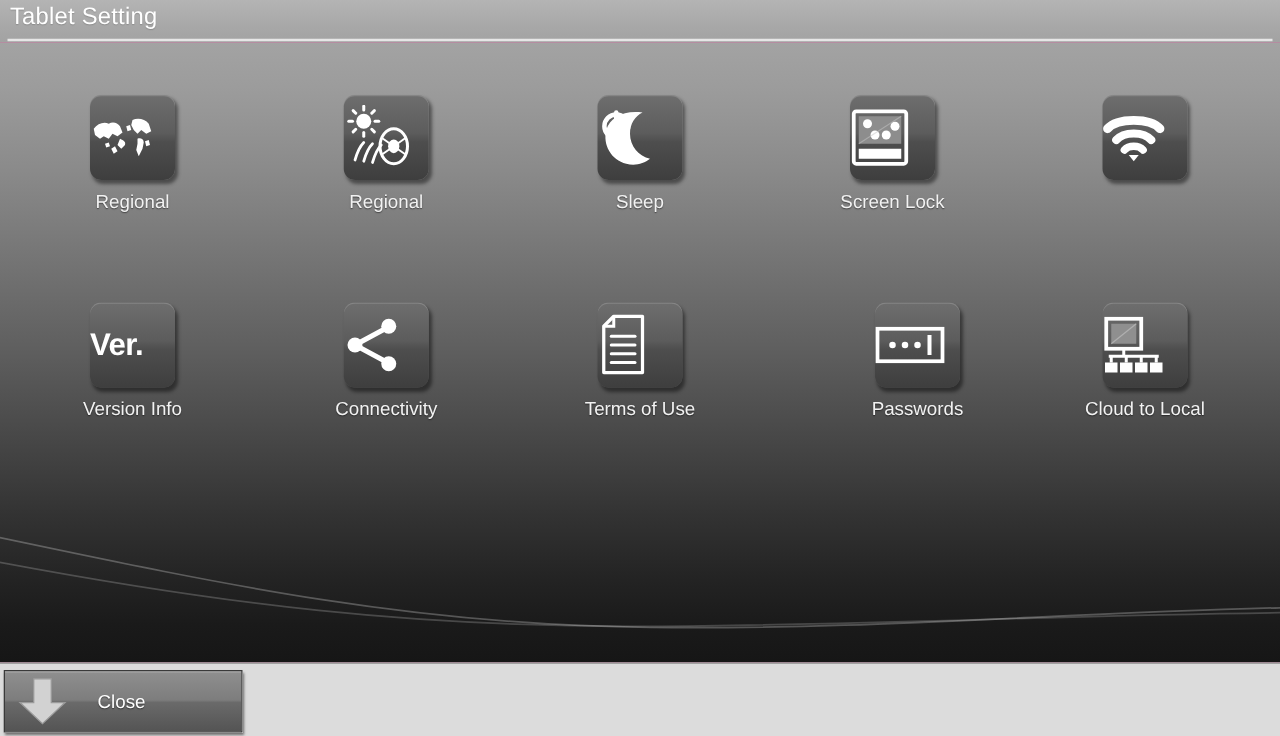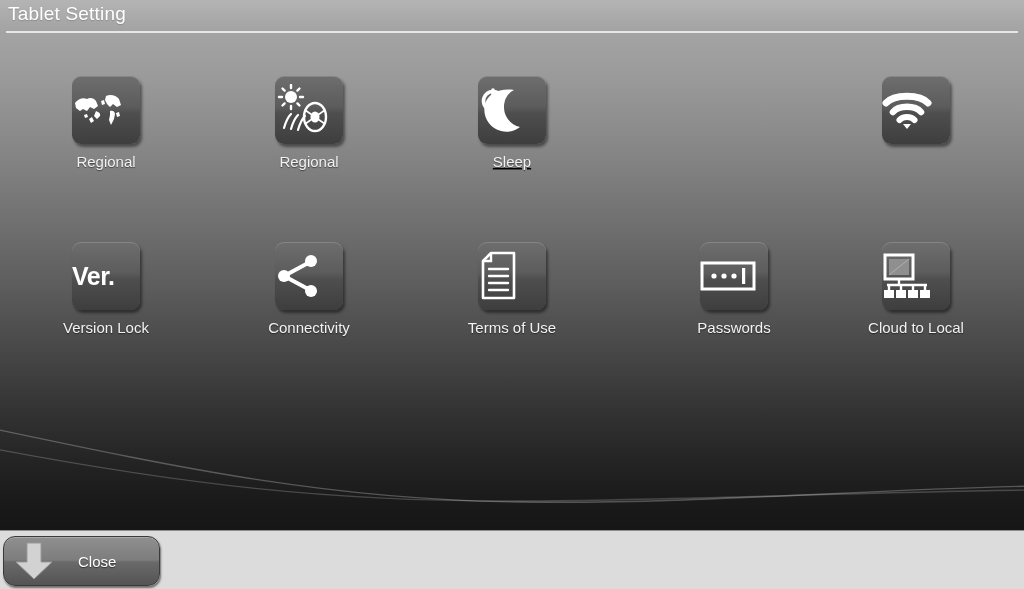--- a/index.html
+++ b/index.html
@@ -121,23 +121,23 @@
     width: 1024px;
     height: 59px;
     background: #dcdcdc;
     border-top: 1px solid #8d8d8d;
     box-sizing: border-box;
   }
   #close-button {
     position: absolute;
     left: 3px;
     top: 5px;
-    width: 157px;
+    width: 191px;
     height: 50px;
-    border-radius: 12px;
+    border-radius: 0;
     background: linear-gradient(to bottom, #8f8f8f 0%, #7d7d7d 48%, #6a6a6a 52%, #545454 100%);
     box-shadow: 1px 2px 2px rgba(0,0,0,0.5), inset 0 1px 0 rgba(255,255,255,0.25);
     border: 1px solid #3a3a3a;
     box-sizing: border-box;
     display: flex;
     align-items: center;
   }
   #close-button .close-label {
     color: #ffffff;
     font-size: 15px;
@@ -207,54 +207,71 @@
               <ellipse cx="40" cy="33" rx="11" ry="14" fill="none" stroke="#ffffff" stroke-width="2.4"></ellipse>
               <ellipse cx="40" cy="33" rx="4.5" ry="5.5" fill="#ffffff"></ellipse>
               <path d="M30 26 L50 40" stroke="#ffffff" stroke-width="1.6"></path>
               <path d="M30 40 L50 26" stroke="#ffffff" stroke-width="1.6"></path>
             </g>
           </svg>
         </div>
         <div class="app-label">Regional</div>
       </div>
 
-      <div class="app-cell" style="left:410px; top:30px;text-decoration:underline;">
+      <div class="app-cell" style="left:410px; top:30px;">
         <div class="app-tile">
           <svg width="48" height="48" viewBox="0 0 48 48">
             <path d="M39 4 C33 7, 29 13, 29 21 C29 31, 36 39, 45 41 C40 45, 33 47, 26 45 C14 42, 7 30, 10 18 C13 8, 24 2, 39 4 Z" fill="#ffffff" transform="translate(-3,0)"></path>
             <g>
               <circle cx="15" cy="15" r="9.5" fill="none" stroke="#ffffff" stroke-width="3.6"></circle>
               <line x1="15" y1="4" x2="15" y2="15" stroke="#ffffff" stroke-width="3.6" stroke-linecap="round"></line>
               <circle cx="15" cy="15" r="9.5" fill="none" stroke="#5c5c5c" stroke-width="0"></circle>
             </g>
             <path d="M10.5 4 L19.5 4 L19.5 8 L10.5 8 Z" fill="#5a5a5a" opacity="0"></path>
           </svg>
         </div>
         <div class="app-label">Sleep</div>
       </div>
 
+      <div class="app-cell" style="left:612px; top:30px;">
+        <div class="app-tile">
+          <svg width="48" height="46" viewBox="0 0 48 46">
+            <rect x="3" y="2" width="42" height="42" rx="2" fill="none" stroke="#ffffff" stroke-width="3"></rect>
+            <rect x="7" y="6" width="34" height="22" fill="#8d8d8d"></rect>
+            <rect x="7" y="32" width="34" height="8" fill="#ffffff"></rect>
+            <g fill="#ffffff">
+              <circle cx="14" cy="12" r="3.6"></circle>
+              <circle cx="20" cy="21" r="3.6"></circle>
+              <circle cx="29" cy="21" r="3.6"></circle>
+              <circle cx="36" cy="14" r="3.6"></circle>
+            </g>
+            <path d="M7 28 L41 6" stroke="#c8c8c8" stroke-width="1" opacity="0.5" fill="none"></path>
+          </svg>
+        </div>
+        <div class="app-label">Screen Lock</div>
+      </div>
 
       <div class="app-cell" style="left:814px; top:30px;">
         <div class="app-tile">
           <svg width="50" height="40" viewBox="0 0 50 40">
             <g fill="none" stroke="#ffffff" stroke-linecap="round">
               <path d="M4 13 C12 4, 38 4, 46 13" stroke-width="7"></path>
               <path d="M11 22 C17 15, 33 15, 39 22" stroke-width="6.5"></path>
               <path d="M17.5 30 C21 26, 29 26, 32.5 30" stroke-width="6"></path>
             </g>
             <path d="M25 39 L21 34 L29 34 Z" fill="#ffffff"></path>
           </svg>
         </div>
       </div>
 
       <div class="app-cell" style="left:4px; top:196px;">
         <div class="app-tile">
           <span class="ver-text">Ver.</span>
         </div>
-        <div class="app-label">Version Lock</div>
+        <div class="app-label">Version Info</div>
       </div>
 
       <div class="app-cell" style="left:207px; top:196px;">
         <div class="app-tile">
           <svg width="46" height="46" viewBox="0 0 46 46">
             <g stroke="#ffffff" stroke-width="4" stroke-linecap="round">
               <line x1="9" y1="23" x2="35" y2="9"></line>
               <line x1="9" y1="23" x2="35" y2="37"></line>
             </g>
             <g fill="#ffffff">

